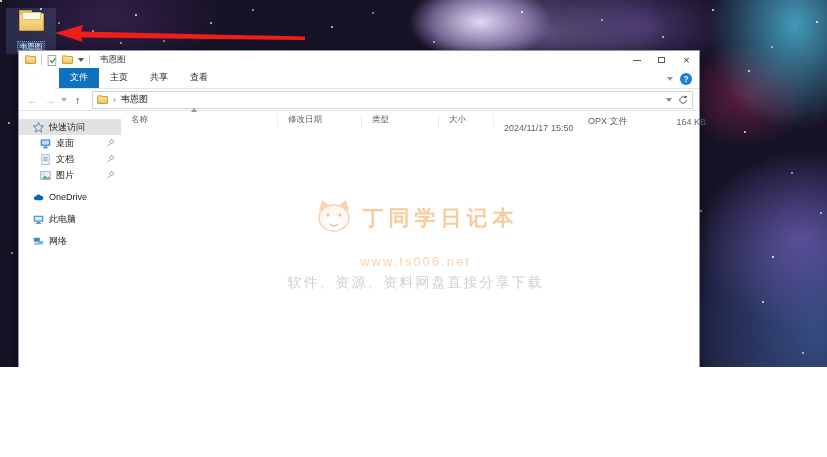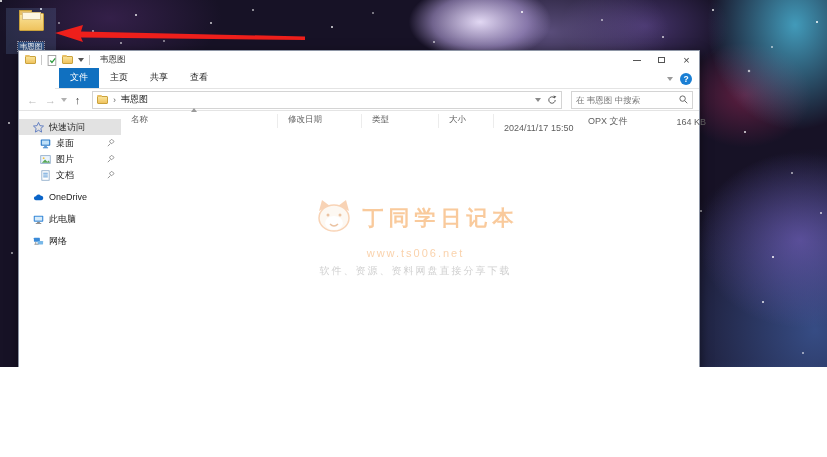--- a/index.html
+++ b/index.html
@@ -94,22 +94,22 @@
   .sort-caret{ position:absolute; left:70px; top:-6px; width:0; height:0; border-left:3.5px solid transparent; border-right:3.5px solid transparent; border-bottom:4px solid #9a9a9a; }
   .filerow{ display:flex; align-items:center; height:15px; margin-top:3px; font-size:9px; }
   .fr-name{ width:157px; padding-left:10px; display:flex; align-items:center; gap:5px; color:#1a1a1a; }
   .fr-date{ width:84px; padding-left:10px; color:#5f5f5f;margin-top:12px; }
   .fr-type{ width:77px; padding-left:10px; color:#5f5f5f; }
   .fr-size{ width:55px; text-align:right; padding-right:4px; color:#5f5f5f; }
 
   .watermark{ position:absolute; left:50%; top:88px; transform:translateX(-50%); text-align:center; white-space:nowrap; }
   .wm-row1{ display:flex; align-items:center; justify-content:center; gap:8px; }
   .wm-title{ font-size:21px; letter-spacing:5px; color:rgba(245,166,90,.6); font-weight:bold; }
-  .wm-url{ font-size:11px; letter-spacing:2px; color:rgba(245,166,90,.5); margin-top:10px; }
-  .wm-sub{ font-size:10px; letter-spacing:2px; color:rgba(170,170,170,.55); margin-top:5px; }
+  .wm-url{ font-size:13px; letter-spacing:2px; color:rgba(245,166,90,.5); margin-top:17px; }
+  .wm-sub{ font-size:14px; letter-spacing:2px; color:rgba(170,170,170,.55); margin-top:5px; }
 
   .statusbar{ height:17px; border-top:1px solid #e4e4e4; display:flex; align-items:center; padding:0 4px 0 12px; font-size:8.5px; color:#333; flex:0 0 auto;margin-top:9px; }
   .view-btns{ margin-left:auto; display:flex; }
   .view-btn{ width:16px; height:15px; display:flex; align-items:center; justify-content:center; border:1px solid transparent; }
   .view-btn.active{ background:#cbe4fa; border-color:#84bce8; }
 </style>
 </head>
 <body>
 
 <div class="desktop">
@@ -169,27 +169,20 @@
         <span class="crumb-sep">›</span>
         <span class="crumb-text">韦恩图</span>
         <span class="addr-right">
           <span class="addr-caret"></span>
           <svg width="10" height="10" viewBox="0 0 10 10">
               <path d="M8.2 5 a3.2 3.2 0 1 1 -1 -2.3" fill="none" stroke="#5a5a5a" stroke-width="1"></path>
               <polygon points="6.4,0.6 9.4,1.4 7.2,3.6" fill="#5a5a5a"></polygon>
             </svg>
         </span>
       </div>
-      <div class="searchbox">
-        <input type="text" placeholder="在 韦恩图 中搜索" style="">
-        <svg width="9" height="9" viewBox="0 0 10 10">
-            <circle cx="4" cy="4" r="3" fill="none" stroke="#5a5a5a" stroke-width="1"></circle>
-            <line x1="6.3" y1="6.3" x2="9.2" y2="9.2" stroke="#5a5a5a" stroke-width="1"></line>
-          </svg>
-      </div>
     </div>
 
     <div class="main">
       <div class="sidebar">
         <div class="side-item selected">
           <svg class="icon10" viewBox="0 0 12 12">
               <polygon points="6,0.5 7.6,4 11.5,4.4 8.6,7 9.4,11 6,9 2.6,11 3.4,7 0.5,4.4 4.4,4" fill="none" stroke="#5a78c0" stroke-width="1"></polygon>
             </svg>
           <span>快速访问</span>
         </div>
@@ -201,38 +194,38 @@
               <rect x="3.2" y="10.2" width="5.6" height="1" fill="#2878c8"></rect>
             </svg>
           <span>桌面</span>
           <svg class="pin" width="8" height="8" viewBox="0 0 8 8">
               <rect x="3" y="0.8" width="3.4" height="3.4" rx="0.8" transform="rotate(45 4.7 2.5)" fill="none" stroke="#8a8a8a" stroke-width="0.9"></rect>
               <line x1="0.8" y1="7.2" x2="3.4" y2="4.6" stroke="#8a8a8a" stroke-width="0.9"></line>
             </svg>
         </div>
         <div class="side-item child">
           <svg class="icon10" viewBox="0 0 12 12">
-              <rect x="0.8" y="1.8" width="10.4" height="8.4" fill="#eaf4fd" stroke="#8aa8c8" stroke-width="0.9"></rect>
-              <circle cx="4" cy="4.5" r="1" fill="#f0c040"></circle>
-              <polygon points="2,9.5 5.5,6 8,8.5 9.5,7.2 11,9.5" fill="#58a858"></polygon>
-            </svg>
-          <span>图片</span>
-          <svg class="pin" width="8" height="8" viewBox="0 0 8 8">
-              <rect x="3" y="0.8" width="3.4" height="3.4" rx="0.8" transform="rotate(45 4.7 2.5)" fill="none" stroke="#8a8a8a" stroke-width="0.9"></rect>
-              <line x1="0.8" y1="7.2" x2="3.4" y2="4.6" stroke="#8a8a8a" stroke-width="0.9"></line>
-            </svg>
-        </div>
-        <div class="side-item child">
-          <svg class="icon10" viewBox="0 0 12 12">
               <rect x="2" y="0.8" width="8" height="10.4" fill="#fff" stroke="#8aa8c8" stroke-width="0.9"></rect>
               <line x1="3.5" y1="3.5" x2="8.5" y2="3.5" stroke="#2878c8" stroke-width="0.8"></line>
               <line x1="3.5" y1="5.5" x2="8.5" y2="5.5" stroke="#2878c8" stroke-width="0.8"></line>
               <line x1="3.5" y1="7.5" x2="8.5" y2="7.5" stroke="#2878c8" stroke-width="0.8"></line>
             </svg>
           <span>文档</span>
+          <svg class="pin" width="8" height="8" viewBox="0 0 8 8">
+              <rect x="3" y="0.8" width="3.4" height="3.4" rx="0.8" transform="rotate(45 4.7 2.5)" fill="none" stroke="#8a8a8a" stroke-width="0.9"></rect>
+              <line x1="0.8" y1="7.2" x2="3.4" y2="4.6" stroke="#8a8a8a" stroke-width="0.9"></line>
+            </svg>
+        </div>
+        <div class="side-item child">
+          <svg class="icon10" viewBox="0 0 12 12">
+              <rect x="0.8" y="1.8" width="10.4" height="8.4" fill="#eaf4fd" stroke="#8aa8c8" stroke-width="0.9"></rect>
+              <circle cx="4" cy="4.5" r="1" fill="#f0c040"></circle>
+              <polygon points="2,9.5 5.5,6 8,8.5 9.5,7.2 11,9.5" fill="#58a858"></polygon>
+            </svg>
+          <span>图片</span>
           <svg class="pin" width="8" height="8" viewBox="0 0 8 8">
               <rect x="3" y="0.8" width="3.4" height="3.4" rx="0.8" transform="rotate(45 4.7 2.5)" fill="none" stroke="#8a8a8a" stroke-width="0.9"></rect>
               <line x1="0.8" y1="7.2" x2="3.4" y2="4.6" stroke="#8a8a8a" stroke-width="0.9"></line>
             </svg>
         </div>
         <div class="side-gap"></div>
         <div class="side-item">
           <svg class="icon10" viewBox="0 0 12 12">
               <path d="M3 9 a2.2 2.2 0 0 1 0.3-4.4 a2.8 2.8 0 0 1 5.2-0.4 a2.4 2.4 0 0 1 0.6 4.8 z" fill="#0a64c8"></path>
             </svg>

